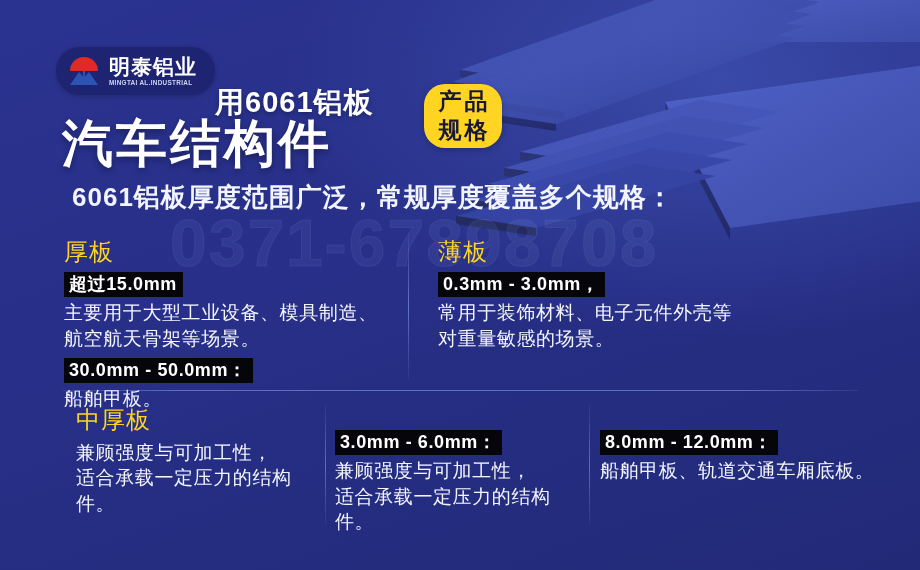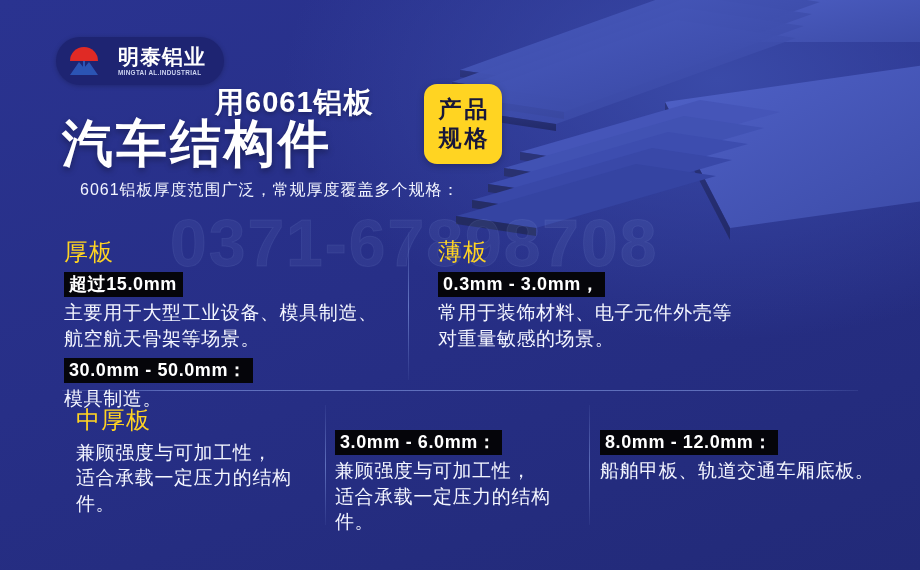--- a/index.html
+++ b/index.html
@@ -23,23 +23,23 @@
   .watermark{
     position:absolute;left:170px;top:205px;
     font-size:66px;font-weight:700;letter-spacing:2px;
     color:rgba(150,170,230,0.085);
     -webkit-text-stroke:1px rgba(160,180,235,0.10);
     white-space:nowrap;user-select:none;
   }
 
   
   .logo-pill{
-    position:absolute;left:56px;top:37px;
+    position:absolute;left:56px;top:47px;
     height:48px;padding:0 18px 0 10px;
-    display:flex;align-items:center;gap:16px;
+    display:flex;align-items:center;gap:7px;
     background:#1e2472;border-radius:26px;
     box-shadow:0 1px 5px rgba(0,0,0,.22);
   }
   .logo-mark{width:36px;height:32px;position:relative;flex:0 0 auto;}
   .logo-text{display:flex;flex-direction:column;line-height:1;}
   .logo-cn{font-size:21px;font-weight:700;color:#fff;letter-spacing:1px;}
   .logo-en{font-size:6.4px;font-weight:700;color:#ccd3f0;letter-spacing:.3px;margin-top:3px;}
 
   
   .eyebrow{
@@ -47,34 +47,34 @@
     font-size:29px;font-weight:700;color:#ffffff;letter-spacing:1px;
     text-shadow:0 2px 4px rgba(0,0,0,.3);
   }
   .headline{
     position:absolute;left:62px;top:110px;
     font-size:51px;font-weight:700;color:#ffffff;letter-spacing:3px;
     text-shadow:0 3px 6px rgba(0,0,0,.35);
   }
   .badge{
     position:absolute;left:424px;top:84px;
-    width:78px;height:80px;border-radius:13px;
+    width:78px;height:64px;border-radius:21px;
     background:#ffd422;
     display:flex;flex-direction:column;align-items:center;justify-content:center;
     box-shadow:0 2px 7px rgba(0,0,0,.25);
   }
   .badge span{
     font-size:23px;font-weight:700;color:#17173a;letter-spacing:3px;
     line-height:1.26;text-indent:3px;
   }
 
   
   .intro{
-    position:absolute;left:80px;top:180px;
-    font-size:16px;font-weight:400;color:#f2f4ff;letter-spacing:1px;
+    position:absolute;left:72px;top:180px;
+    font-size:26px;font-weight:700;color:#f2f4ff;letter-spacing:1px;
   }
 
   
   .v-divider-top{position:absolute;left:408px;top:232px;width:1px;height:148px;
     background:linear-gradient(180deg,rgba(150,175,245,.05),rgba(150,175,245,.55),rgba(150,175,245,.05));}
   .h-divider{position:absolute;left:62px;top:390px;width:796px;height:1px;
     background:linear-gradient(90deg,rgba(150,175,245,.10),rgba(150,175,245,.5) 14%,rgba(150,175,245,.5) 86%,rgba(150,175,245,.10));}
   .v-divider-b1{position:absolute;left:325px;top:405px;width:1px;height:120px;
     background:linear-gradient(180deg,rgba(150,175,245,.06),rgba(150,175,245,.5),rgba(150,175,245,.06));}
   .v-divider-b2{position:absolute;left:589px;top:405px;width:1px;height:120px;
@@ -191,21 +191,21 @@
   <div class="block" id="blk-thick">
     <div class="blk-heading">厚板</div>
     <div>
       <div class="tag">超过15.0mm</div>
       <div class="desc">主要用于大型工业设备、模具制造、</div>
       <div class="desc">航空航天骨架等场景。</div>
     </div>
     <div class="gap"></div>
     <div>
       <div class="tag">30.0mm - 50.0mm：</div>
-      <div class="desc">模具制造。</div>
+      <div class="desc">船舶甲板。</div>
     </div>
   </div>
 
   <div class="block" id="blk-thin">
     <div class="blk-heading">薄板</div>
     <div>
       <div class="tag">0.3mm - 3.0mm，</div>
       <div class="desc">常用于装饰材料、电子元件外壳等</div>
       <div class="desc">对重量敏感的场景。</div>
     </div>

